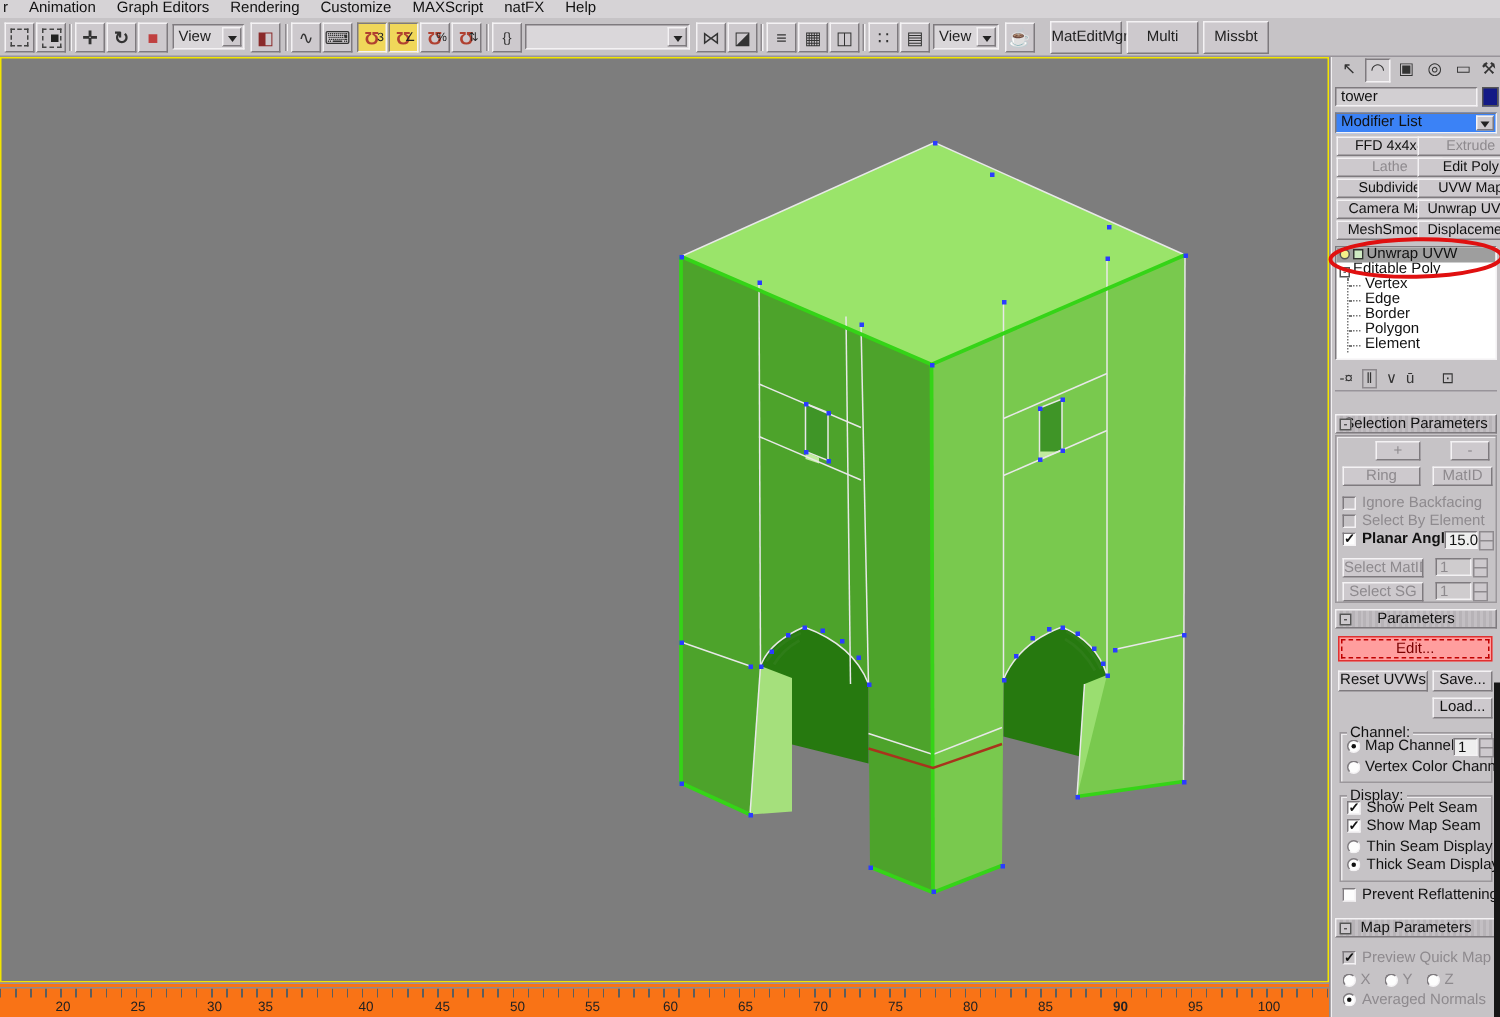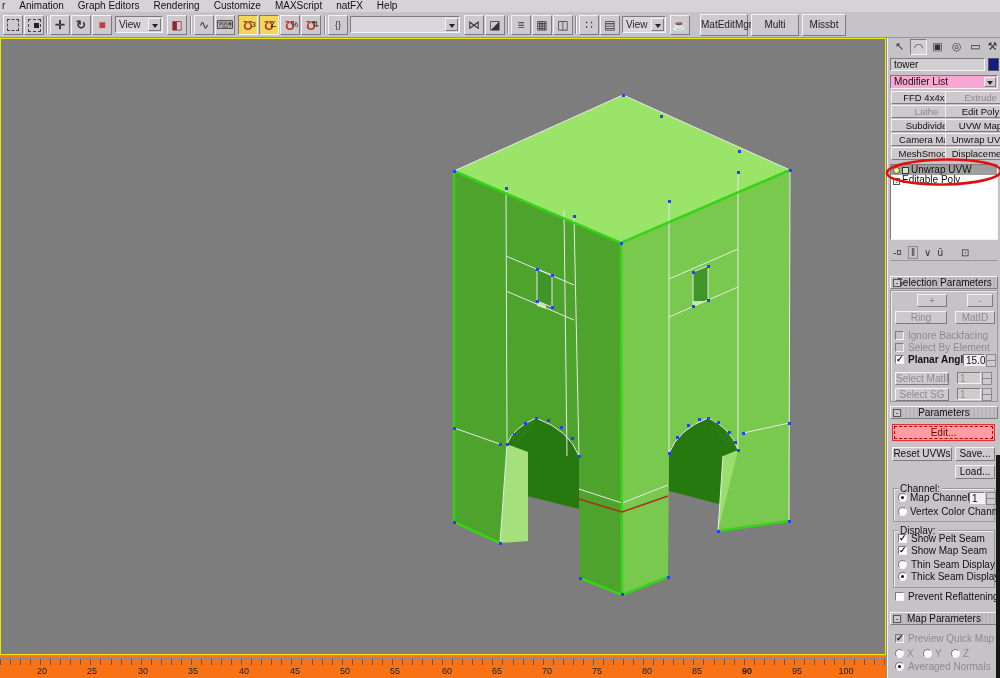--- a/index.html
+++ b/index.html
@@ -57,21 +57,21 @@
   .cp * { font-size:10px; color:#111; }
   .cptab { position:absolute; top:1px; width:17px; height:16px; text-align:center;
     line-height:15px; font-size:11px; color:#333; }
   .cptab.active { background:#d2cfd2; border:1px solid; border-color:#7e7a7e #f4f2f4 #f4f2f4 #7e7a7e; }
   .namefield { position:absolute; left:3px; top:20px; width:95px; height:13px;
     background:#d2cfd2; border:1px solid; border-color:#7e7a7e #f4f2f4 #f4f2f4 #7e7a7e;
     line-height:12px; padding-left:3px; }
   .colorswatch { position:absolute; left:101px; top:20px; width:11px; height:13px;
     background:#141a86; border:1px solid #555; }
   .modlist { position:absolute; left:3px; top:37px; width:108px; height:14px;
-    background:#f9a8d4; border:1px solid; border-color:#7e7a7e #f4f2f4 #f4f2f4 #7e7a7e;
+    background:#3b82f6; border:1px solid; border-color:#7e7a7e #f4f2f4 #f4f2f4 #7e7a7e;
     line-height:12px; padding-left:3px; }
   .modlist .arrowbtn { position:absolute; right:1px; top:1px; width:12px; height:10px;
     background:#cdc9cd; border:1px solid; border-color:#f4f2f4 #7e7a7e #7e7a7e #f4f2f4; }
   .modlist .arrowbtn::after { content:""; position:absolute; left:2px; top:3px;
     border:3px solid transparent; border-top:4px solid #222; }
   .btn { background:#cdc9cd; border:1px solid; border-color:#f4f2f4 #7e7a7e #7e7a7e #f4f2f4;
     text-align:center; overflow:hidden; white-space:nowrap; }
   .gridbtn { position:absolute; width:71px; height:13px; line-height:12px; font-size:9.5px; }
 
   .stack { position:absolute; left:3px; top:126px; width:108px; height:76px;
@@ -251,21 +251,21 @@
     <path fill="#2a3cff" d="M621,55h3v3h-3z M452,131h3v3h-3z M788,130h3v3h-3z M619,203h3v3h-3z M620,554h3v3h-3z M452,482h3v3h-3z M498,503h3v3h-3z M578,538h3v3h-3z M666,537h3v3h-3z M716,491h3v3h-3z M787,481h3v3h-3z M505,404h3v3h-3z M534,378h3v3h-3z M577,416h3v3h-3z M667,413h3v3h-3z M706,378h3v3h-3z M736,410h3v3h-3z M504,148h3v3h-3z M572,176h3v3h-3z M667,161h3v3h-3z M736,132h3v3h-3z M659,76h3v3h-3z M737,111h3v3h-3z M535,229h3v3h-3z M550,235h3v3h-3z M550,267h3v3h-3z M535,261h3v3h-3z M691,232h3v3h-3z M706,226h3v3h-3z M706,260h3v3h-3z M691,266h3v3h-3z M512,394h3v3h-3z M523,383h3v3h-3z M546,380h3v3h-3z M559,387h3v3h-3z M570,398h3v3h-3z M675,397h3v3h-3z M686,385h3v3h-3z M697,379h3v3h-3z M716,382h3v3h-3z M727,392h3v3h-3z M733,402h3v3h-3z M452,388h3v3h-3z M498,404h3v3h-3z M741,393h3v3h-3z M787,383h3v3h-3z"></path>
   </svg>
 </div>
 
 <div class="ruler">
   <div class="ticks"></div>
   <div>
       <span class="ruler-num" style="left: 42px;">20</span>
       <span class="ruler-num" style="left: 92px;">25</span>
       <span class="ruler-num" style="left: 143px;">30</span>
-      <span class="ruler-num" style="left: 193px;">35</span>
+      <span class="ruler-num" style="left: 177px;">35</span>
       <span class="ruler-num" style="left: 244px;">40</span>
       <span class="ruler-num" style="left: 295px;">45</span>
       <span class="ruler-num" style="left: 345px;">50</span>
       <span class="ruler-num" style="left: 395px;">55</span>
       <span class="ruler-num" style="left: 447px;">60</span>
       <span class="ruler-num" style="left: 497px;">65</span>
       <span class="ruler-num" style="left: 547px;">70</span>
       <span class="ruler-num" style="left: 597px;">75</span>
       <span class="ruler-num" style="left: 647px;">80</span>
       <span class="ruler-num" style="left: 697px;">85</span>
@@ -301,20 +301,27 @@
   <div class="btn gridbtn" style="left:58px;top:95px">Unwrap UVW</div>
   <div class="btn gridbtn" style="left:4px;top:109px">MeshSmooth</div>
   <div class="btn gridbtn" style="left:58px;top:109px">Displacement</div>
 
   <div class="stack">
     <div class="stkrow sel">
       <span class="bulb"></span><span class="miniblock"></span><span>Unwrap UVW</span>
     </div>
     <div class="stkrow">
       <span class="expbox">-</span><span>Editable Poly</span>
+    </div>
+    <div class="tree">
+      <div class="treerow">Vertex</div>
+      <div class="treerow">Edge</div>
+      <div class="treerow">Border</div>
+      <div class="treerow">Polygon</div>
+      <div class="treerow">Element</div>
     </div>
   </div>
 
   <div class="stktools">
     <span>-¤</span>
     <span style="border:1px solid #8e8a8e;padding:0 2px">‖</span>
     <span>∨</span>
     <span>ū</span>
     <span style="margin-left:12px">⊡</span>
   </div>

